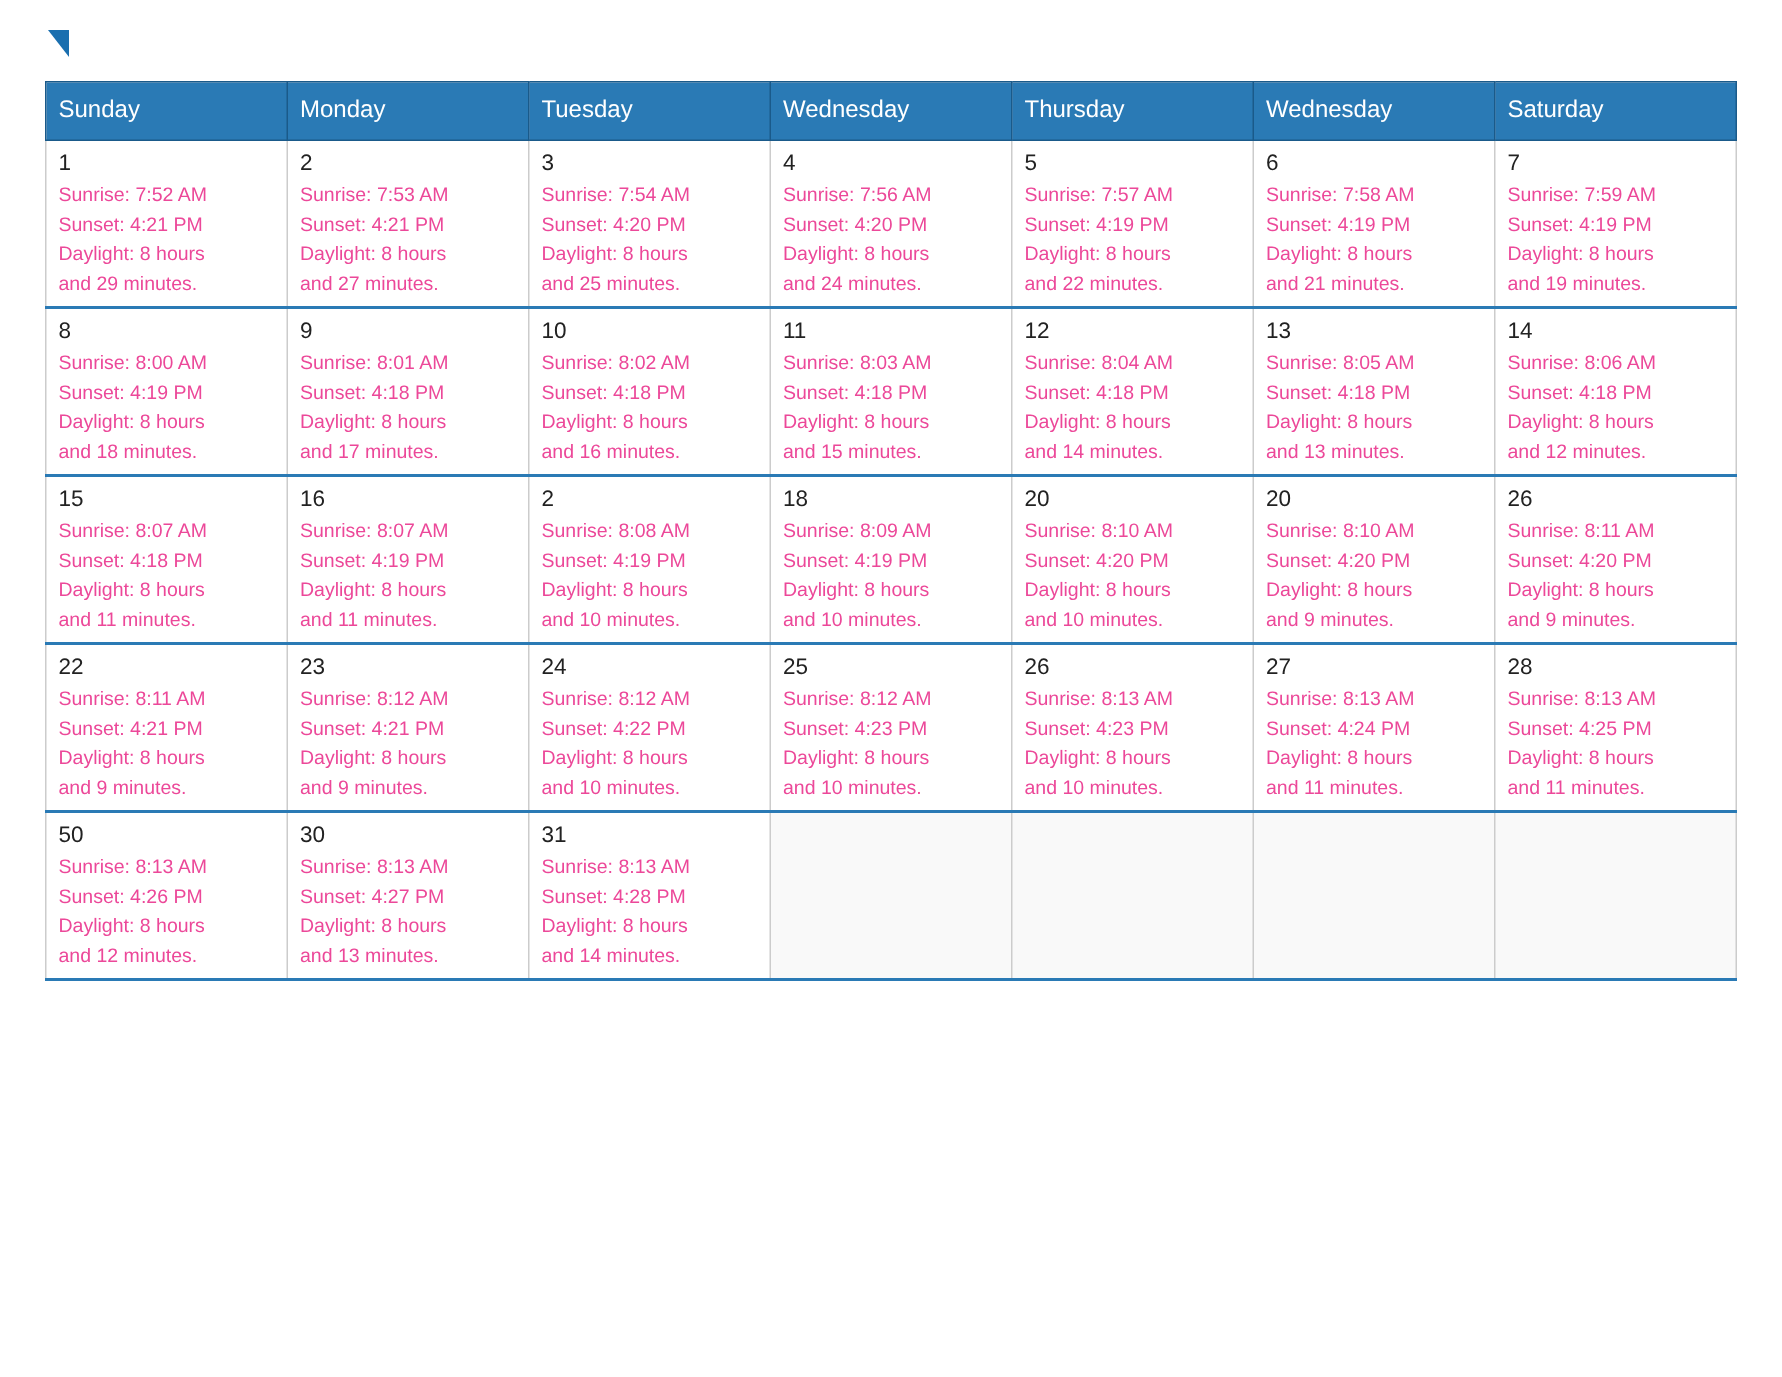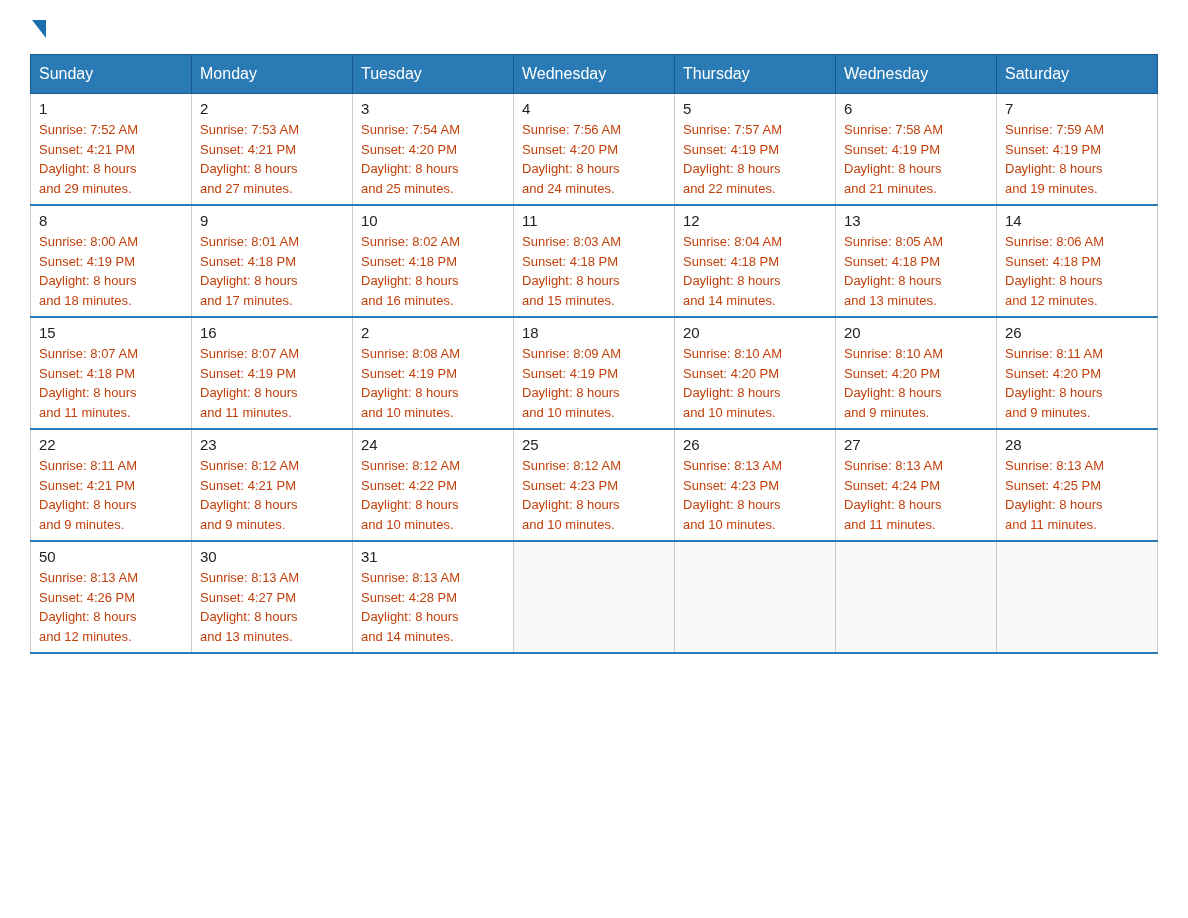--- a/index.html
+++ b/index.html
@@ -58,21 +58,21 @@
     }
     .day-number {
       font-size: 15px;
       font-weight: normal;
       margin-bottom: 3px;
       color: #222;
     }
     .day-info {
       font-size: 13px;
       line-height: 1.5;
-      color: #c2410c;
+      color: #ec4899;
     }
     td.empty {
       background: #f9f9f9;
     }
     
     .logo-container {
       display: flex;
       flex-direction: column;
     }
     .logo-line1 {

